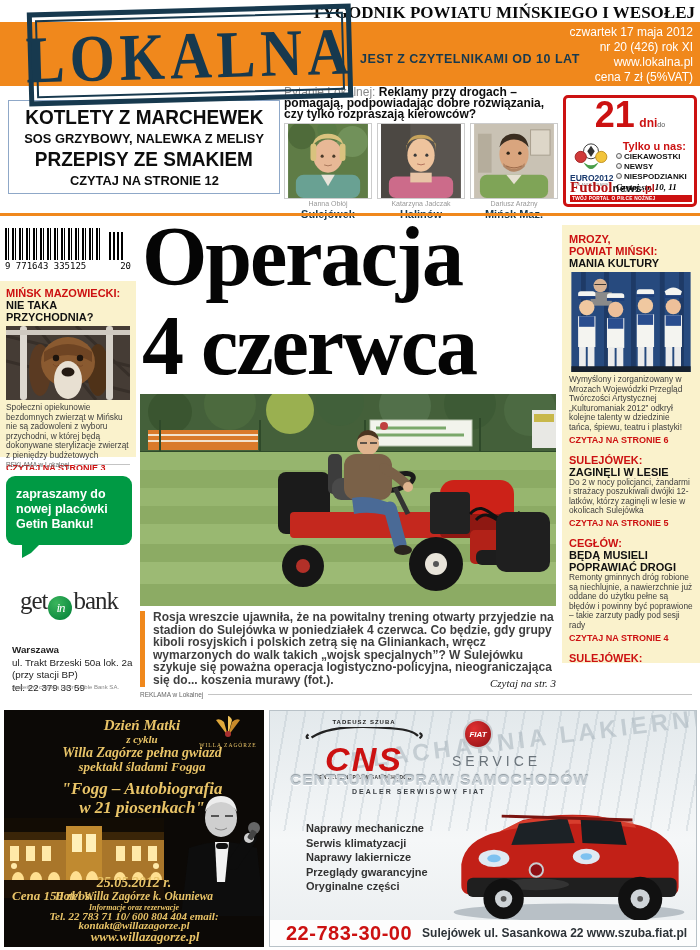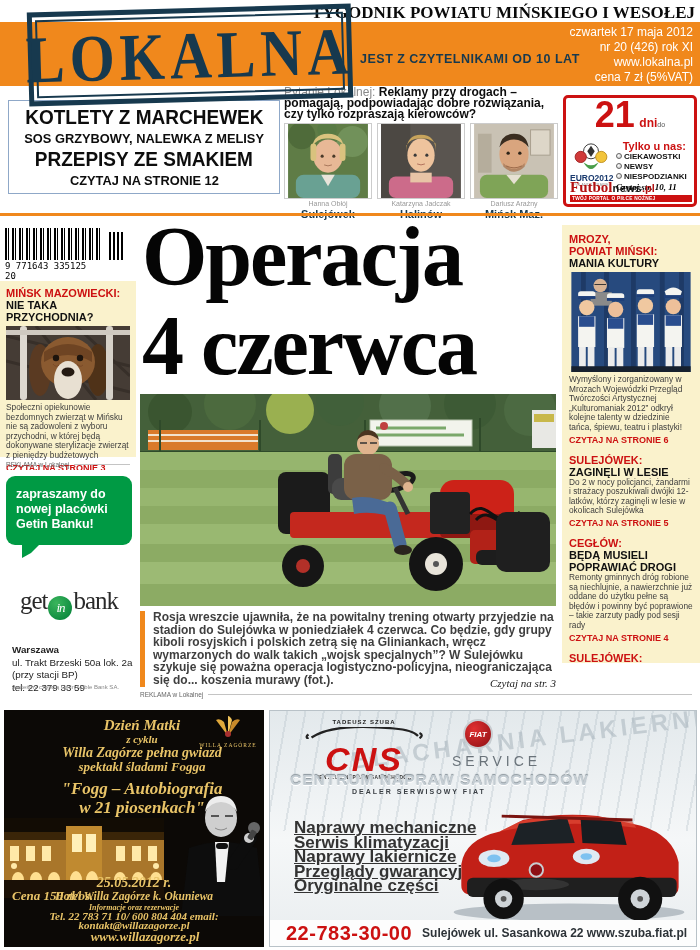--- a/index.html
+++ b/index.html
@@ -48,21 +48,21 @@
   .fb1 { color:#b31111; font-weight:bold; font-size:15px; font-family:"Liberation Serif", serif; }
   .fb2 { color:#111; font-weight:bold; font-size:11px; letter-spacing:.5px; }
   .fb3 { color:#b31111; font-weight:bold; font-size:11px; }
   .fb-strip { background:#cc1111; color:#fff; font-size:4.8px; font-weight:bold; padding:1px 2px; letter-spacing:.3px; }
 
   
   .barcode-wrap { position:absolute; left:5px; top:228px; width:126px; }
   .bars-row { display:flex; gap:8px; align-items:flex-end; }
   .bars-main { width:96px; height:32px; background:repeating-linear-gradient(90deg,#000 0 2px,#fff 2px 3px,#000 3px 4px,#fff 4px 7px); }
   .bars-addon { width:16px; height:28px; background:repeating-linear-gradient(90deg,#000 0 2px,#fff 2px 4px); }
-  .bc-digits { display:flex; justify-content:space-between; font-family:"DejaVu Sans Mono", monospace; font-size:9px; color:#000; margin-top:1px;flex-direction:column; }
+  .bc-digits { display:flex; justify-content:space-between; font-family:"DejaVu Sans Mono", monospace; font-size:9px; color:#000; margin-top:1px; }
 
   .dog-box { position:absolute; left:0; top:281px; width:136px; height:176px; background:#faf2cc; padding:6px 6px 4px 6px; }
   .kicker { color:#cc1111; font-weight:bold; font-size:11px; line-height:12px; white-space:pre-line; }
   .box-title { color:#111; font-weight:bold; font-size:11px; line-height:12px; white-space:pre-line; }
   .dog-box svg { width:124px; height:74px; display:block; margin:3px 0; }
   .box-body { font-size:8.3px; line-height:9.6px; color:#3d3d3d; }
   .box-read { color:#cc1111; font-weight:bold; font-size:9px; margin-top:2px; line-height:10px; }
 
   .reklama { display:flex; align-items:center; gap:5px; font-size:6.5px; color:#666; }
   .reklama .line { flex:1; border-top:1px solid #c4c4c4; }
@@ -116,21 +116,21 @@
   .cns-watermark { position:absolute; left:80px; top:14px; width:360px; font-size:24px; font-weight:bold; color:#a8b4bc; letter-spacing:4px; transform:rotate(-7deg); opacity:.55; white-space:nowrap; }
   .cns-roof { position:absolute; left:0; top:0; width:428px; height:120px; background:repeating-linear-gradient(100deg, transparent 0 16px, rgba(160,175,185,.25) 16px 18px); }
   .cns-logo { position:absolute; left:14px; top:8px; width:160px; text-align:center; }
   .cns-owner { font-size:6px; font-weight:bold; color:#222; letter-spacing:1px; }
   .cns-name { font-size:34px; font-weight:bold; font-style:italic; color:#cc1111; line-height:32px; letter-spacing:2px; }
   .cns-name-sub { font-size:4.8px; font-weight:bold; color:#333; letter-spacing:.5px; }
   .fiat-badge { position:absolute; left:193px; top:8px; width:30px; height:30px; border-radius:50%; background:radial-gradient(circle at 35% 30%, #e03030, #8d0f14); border:2px solid #c8ccd0; display:flex; align-items:center; justify-content:center; color:#fff; font-size:8px; font-weight:bold; font-style:italic; }
   .cns-service { position:absolute; left:182px; top:42px; font-size:14px; color:#6a737a; letter-spacing:4px; }
   .cns-title { position:absolute; left:20px; top:60px; font-size:15.5px; font-weight:bold; color:#c3ccd2; letter-spacing:1px; text-shadow:0 1px 0 #fff, 0 -1px 1px #8a949b; white-space:nowrap; }
   .cns-subtitle { position:absolute; left:82px; top:77px; font-size:7px; font-weight:bold; color:#3a3f44; letter-spacing:2px; }
-  .cns-services { position:absolute; left:24px; top:110px; font-size:17px; font-weight:bold; color:#333; line-height:14.5px;text-decoration:underline; }
+  .cns-services { position:absolute; left:36px; top:110px; font-size:11px; font-weight:bold; color:#333; line-height:14.5px; }
   .cns-car { position:absolute; right:2px; top:78px; }
   .cns-bottom { position:absolute; left:0; bottom:0; width:100%; height:26px; background:#fdfdfd; display:flex; align-items:center; gap:10px; padding-left:16px; }
   .cns-phone { font-size:20px; font-weight:bold; color:#cc1111; letter-spacing:.5px; }
   .cns-address { font-size:12px; font-weight:bold; color:#2d3338; }
 </style>
 </head>
 <body>
 
 <div id="page">
 

